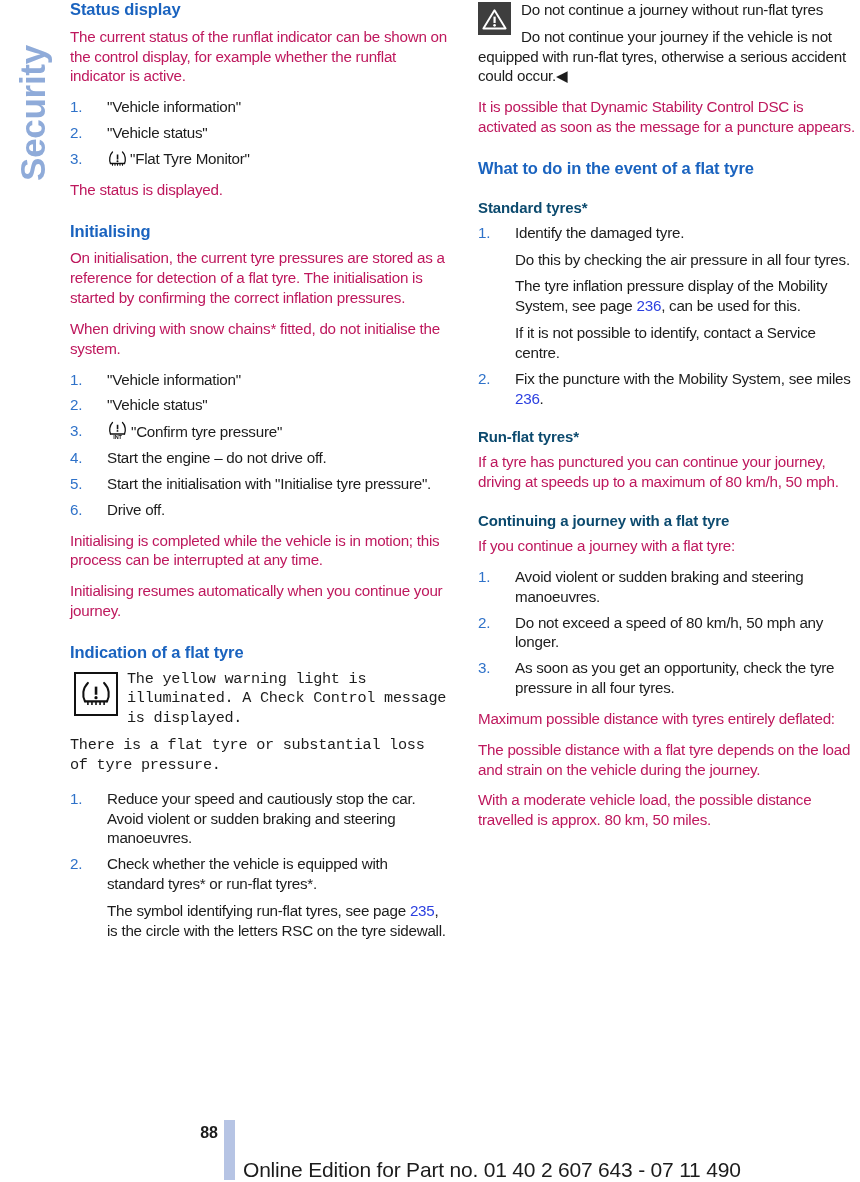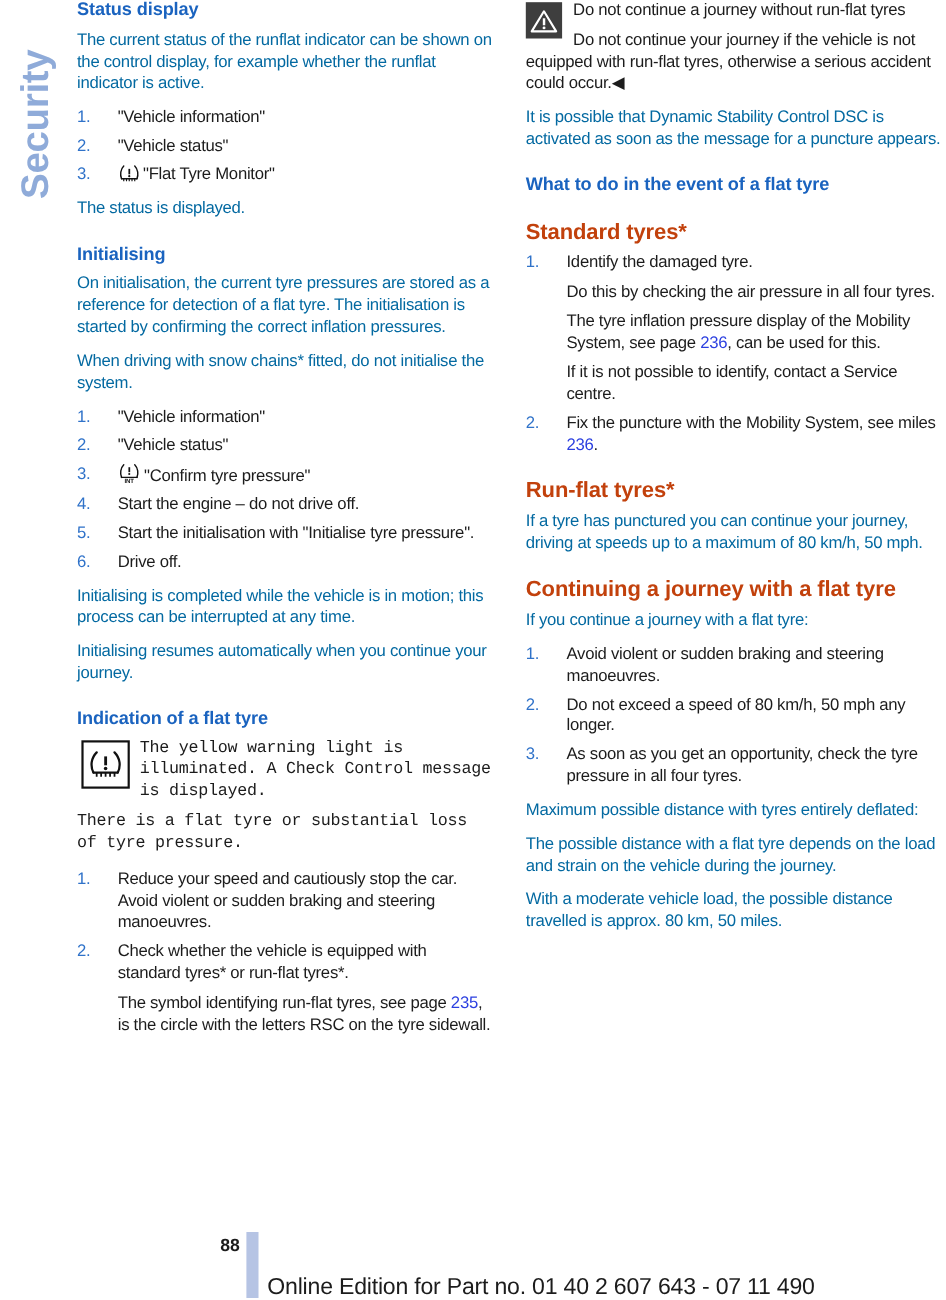--- a/index.html
+++ b/index.html
@@ -55,34 +55,34 @@
     font-size: 16.5px;
     font-weight: bold;
     color: #1a63bf;
     margin: 0 0 7px 0;
     line-height: 1.2;
     letter-spacing: -0.1px;
   }
   h2.sec.spaced { margin-top: 22px; }
 
   h3.sub {
-    font-size: 20px;
+    font-size: 15px;
     font-weight: bold;
-    color: #c2410c;
+    color: #0c4a6e;
     margin: 0 0 6px 0;
     line-height: 1.2;
     letter-spacing: -0.1px;
   }
   h3.sub.spaced { margin-top: 20px; }
 
   p.body {
     font-size: 15.2px;
     line-height: 1.305;
     margin: 0 0 11px 0;
-    color: #0369a1;
+    color: #be185d;
     letter-spacing: -0.25px;
   }
 
   
   ol.steps {
     list-style: none;
     margin: 0 0 11px 0;
     padding: 0;
   }
   ol.steps > li {

